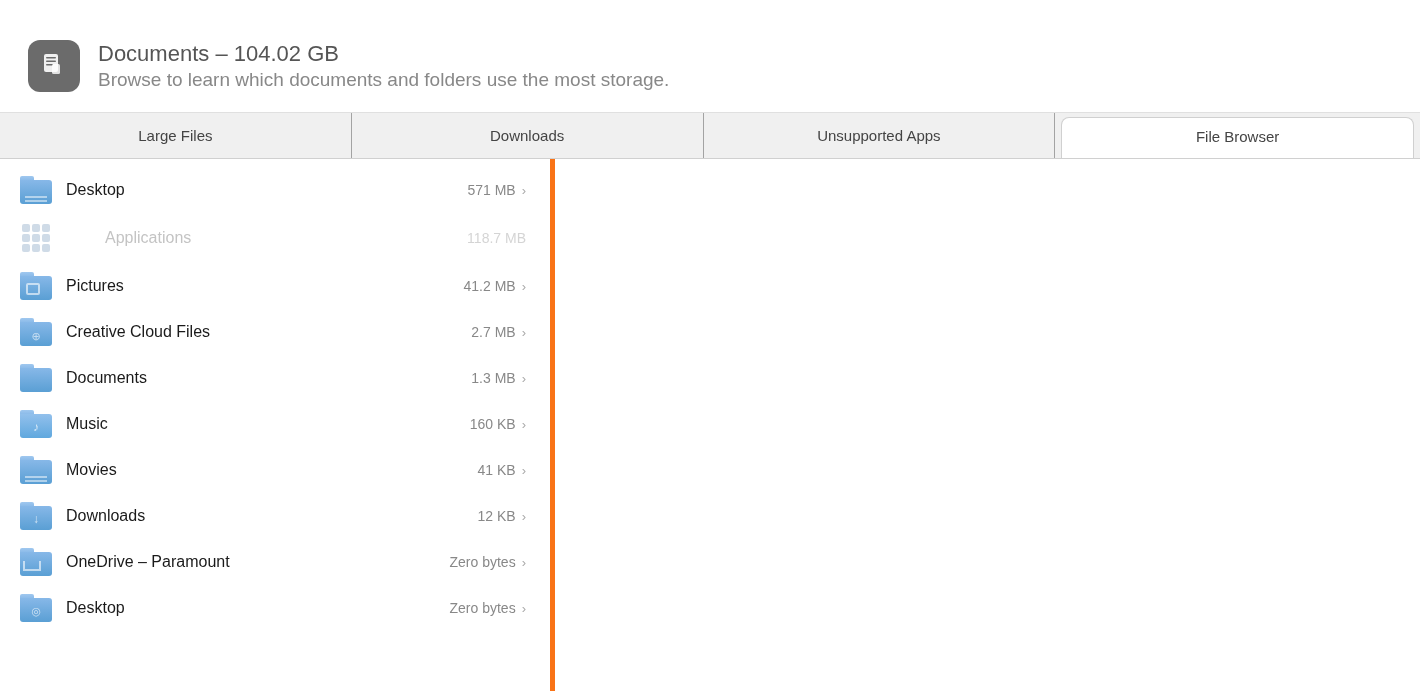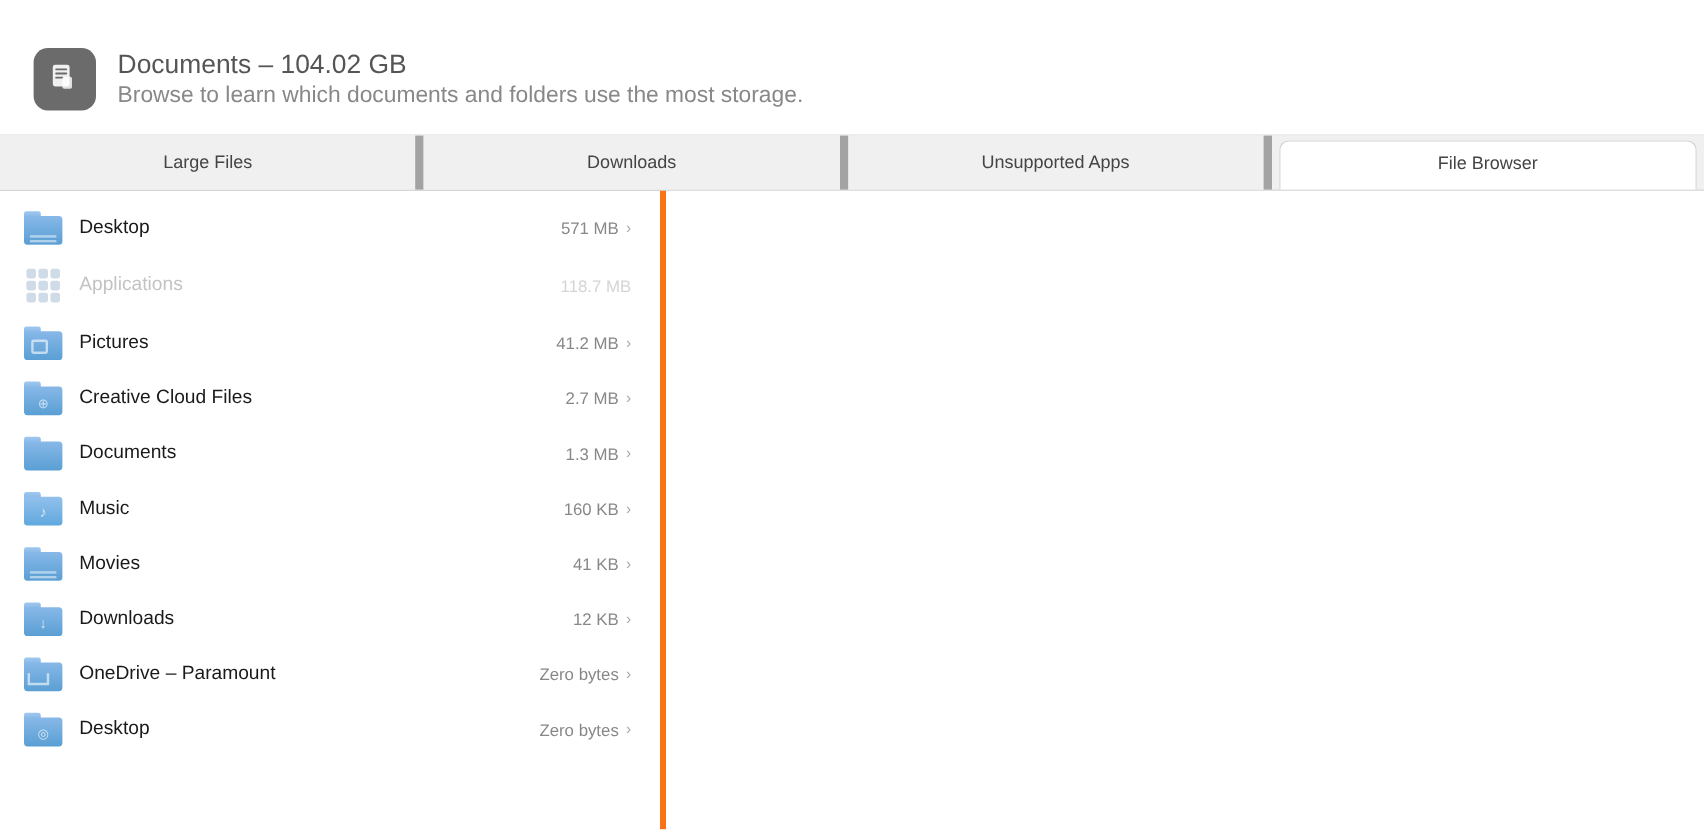--- a/index.html
+++ b/index.html
@@ -65,21 +65,21 @@
     }
 
     .tab {
       flex: 1;
       padding: 14px 0;
       text-align: center;
       font-size: 15px;
       font-weight: 500;
       color: #444;
       cursor: pointer;
-      border-right: 7px solid #a3a3a3;
+      border-right: 1px solid #a3a3a3;
       user-select: none;
       background: #f0f0f0;
     }
 
     .tab:last-child {
       border-right: none;
       background: #ffffff;
       border-radius: 8px 8px 0 0;
       border: 1px solid #d0d0d0;
       border-bottom: none;
@@ -179,27 +179,29 @@
     }
 
     .file-name {
       flex: 1;
       font-size: 16px;
       color: #1a1a1a;
     }
 
     .file-row.disabled .file-name {
       color: #888;
+      margin-left: 39px;
     }
 
     .file-size {
       font-size: 14px;
       color: #888;
       margin-left: 8px;
       display: flex;
+      align-items: center;
       gap: 4px;
     }
 
     .file-row.disabled .file-size {
       color: #aaa;
     }
 
     .chevron {
       color: #aaa;
       font-size: 13px;

